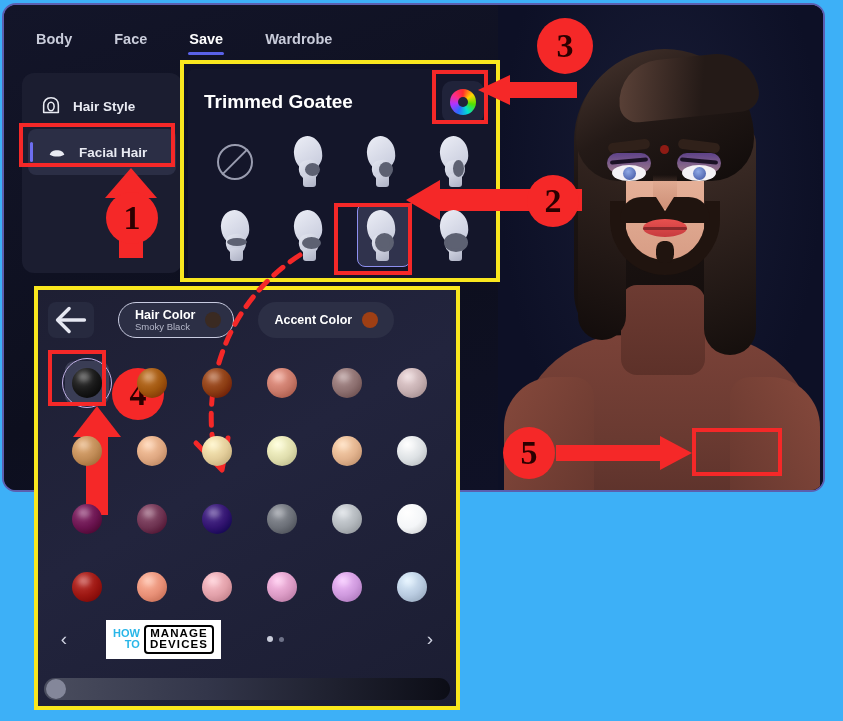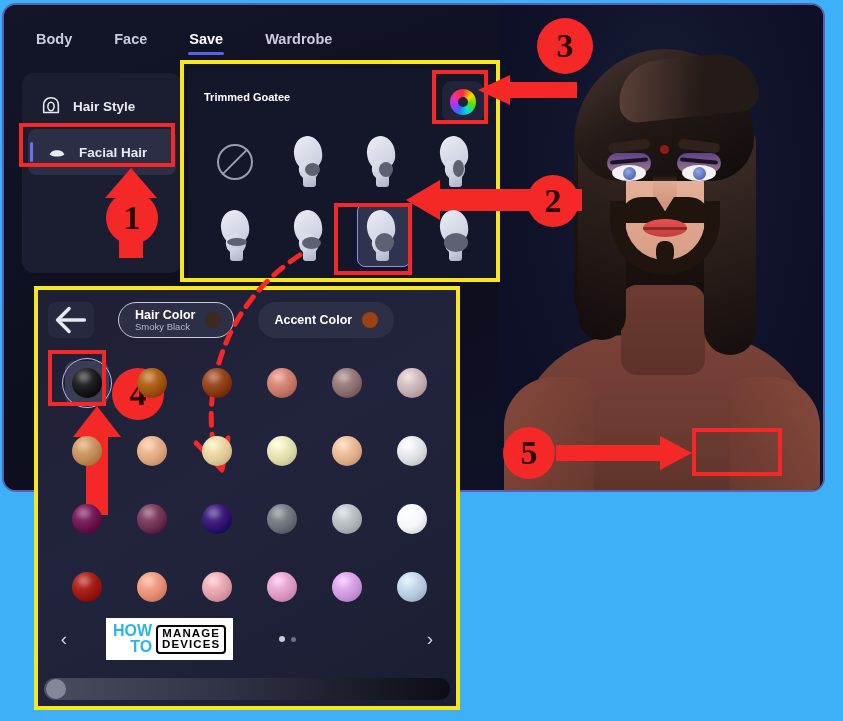--- a/index.html
+++ b/index.html
@@ -86,21 +86,21 @@
 
   
   #fh-panel {
     position: absolute; left: 184px; top: 64px;
     width: 310px; height: 212px;
     background: #14162a;
     border-radius: 6px;
   }
   #fh-title {
     position:absolute; left: 16px; top: 22px;
-    color:#fff; font-size: 11px; font-weight:bold;
+    color:#fff; font-size: 19px; font-weight:bold;
   }
   #color-wheel-button {
     position:absolute; right: 14px; top: 12px;
     width: 42px; height: 42px;
     background:#20233a; border-radius: 10px;
     display:flex; align-items:center; justify-content:center;
     cursor:pointer;
   }
   .wheel {
     width: 26px; height: 26px; border-radius: 50%;
@@ -339,21 +339,21 @@
     display:flex; align-items:center; justify-content:center; cursor:pointer;
   }
   #page-prev-button { margin-left: 8px; }
   #page-next-button { margin-left: auto; margin-right: 8px; }
   #watermark {
     margin-left: 22px;
     background:#fff; padding: 5px 7px;
     display:flex; align-items:center; gap: 4px;
   }
   #wm-howto { display:flex; flex-direction:column; align-items:flex-end;
-    color:#29b6e8; font-size: 16px; font-weight:bold; line-height: 1.0;
+    color:#29b6e8; font-size: 11px; font-weight:bold; line-height: 1.0;
     font-family:"Liberation Sans", sans-serif; }
   #wm-box { border: 2px solid #000; border-radius: 4px; padding: 1px 4px;
     display:flex; flex-direction:column; align-items:center; line-height:1.0; }
   #wm-box span { color:#000; font-size: 11.5px; font-weight: bold; letter-spacing: 1.1px; }
   #page-dots { display:flex; gap: 6px; margin-left: 46px; align-items:center; }
   .pdot { width: 5px; height: 5px; border-radius: 50%; background:#6e7288; }
   .pdot.on { background:#c9ccda; width: 6px; height: 6px; }
 
   #hc-scroll-track {
     position:absolute; left: 8px; bottom: 8px;

